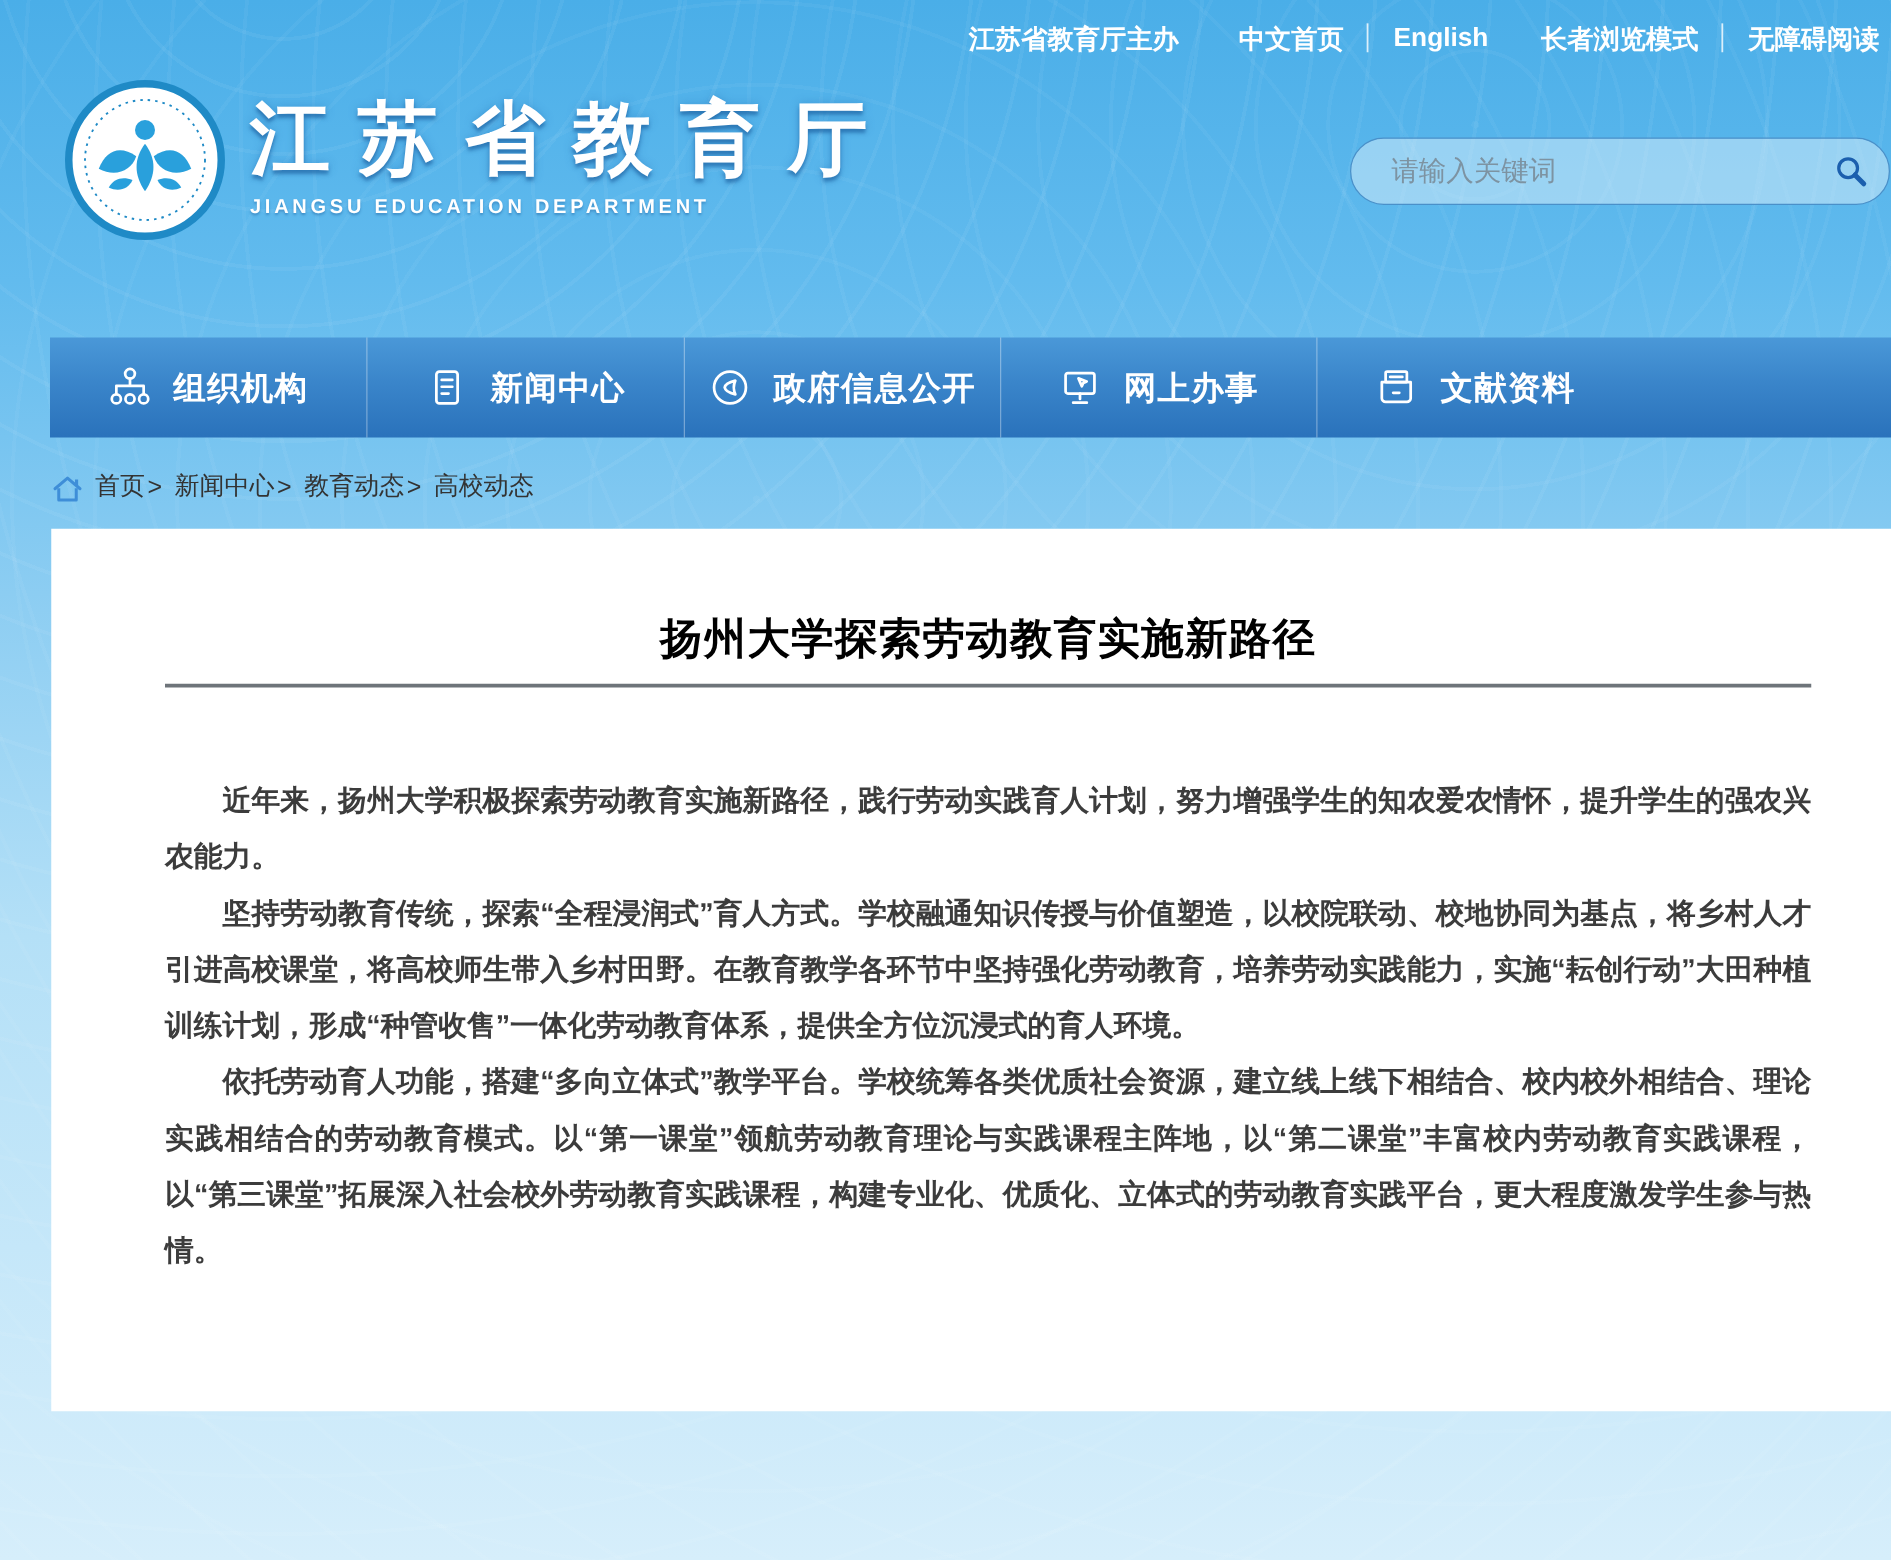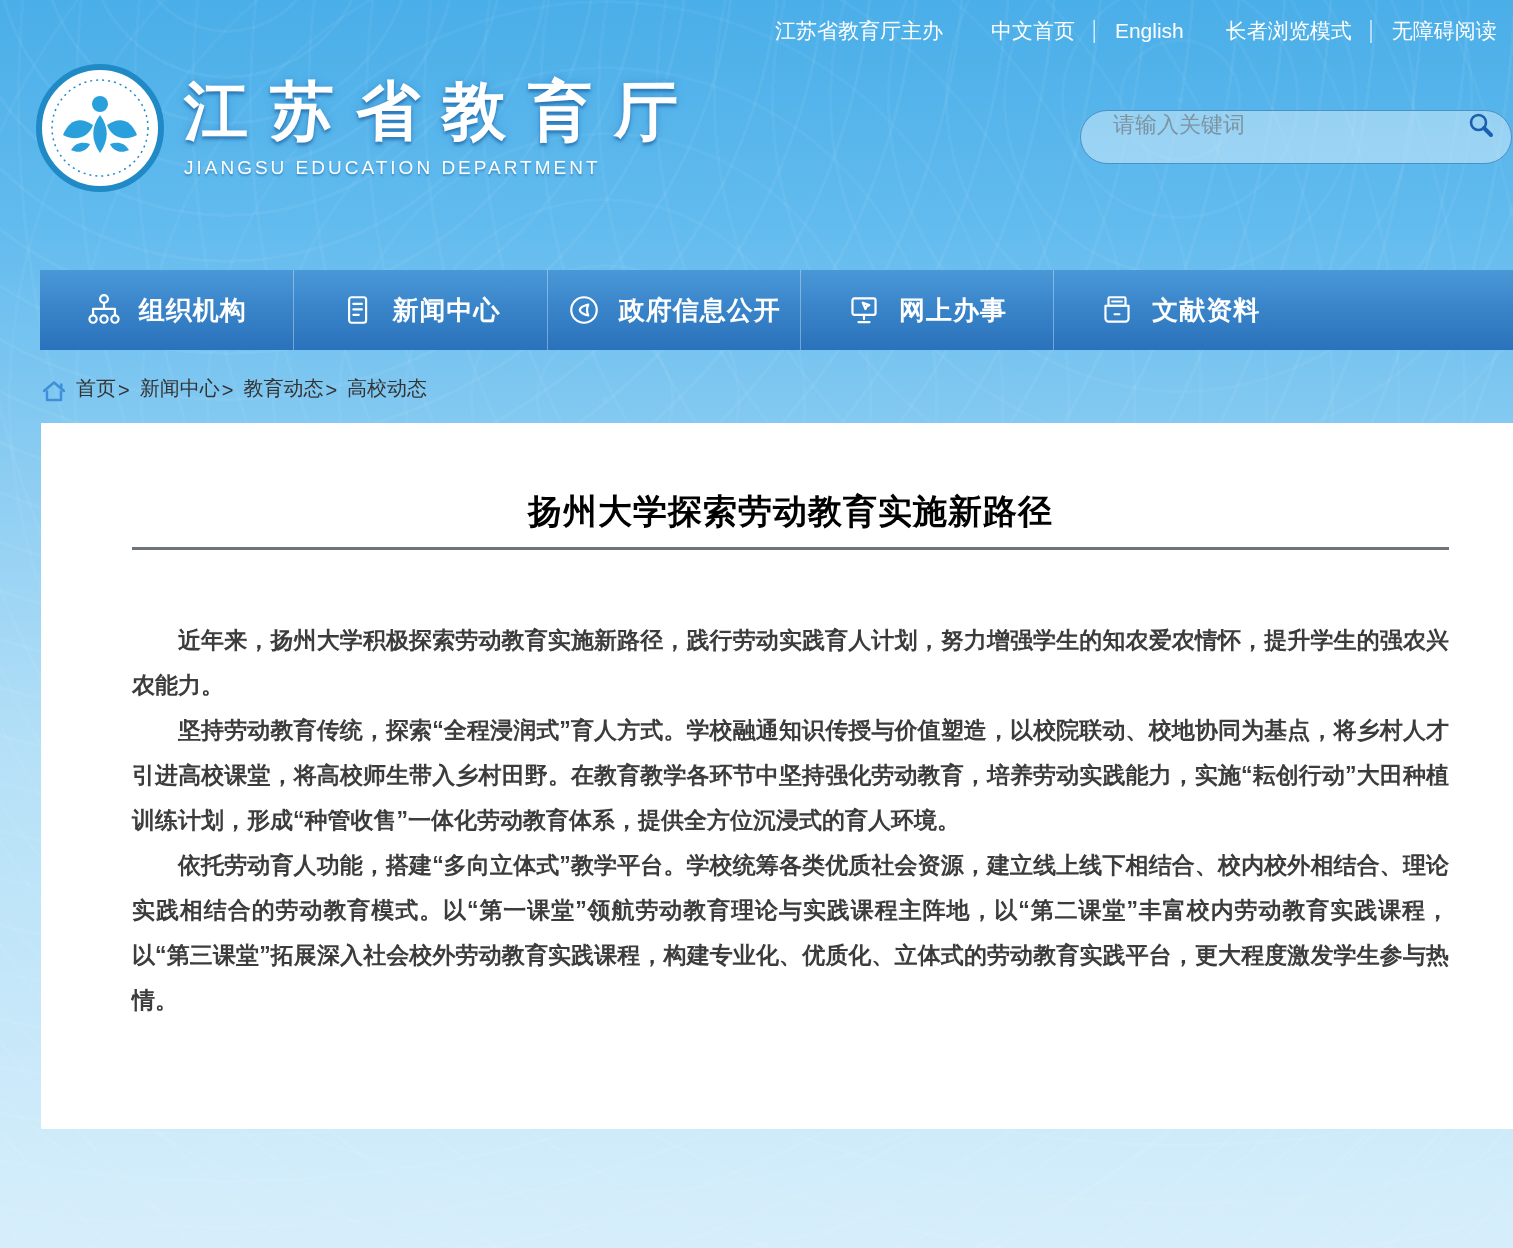--- a/index.html
+++ b/index.html
@@ -19,44 +19,44 @@
     background-image:
       repeating-radial-gradient(circle at 15% -5%, rgba(255,255,255,0.05) 0 3px, rgba(255,255,255,0) 3px 46px),
       repeating-radial-gradient(circle at 78% 8%, rgba(255,255,255,0.045) 0 3px, rgba(255,255,255,0) 3px 58px),
       repeating-radial-gradient(circle at 40% 32%, rgba(255,255,255,0.04) 0 3px, rgba(255,255,255,0) 3px 66px),
       linear-gradient(180deg, var(--page-top) 0%, #62bbee 18%, var(--page-mid) 38%, #b4e0f7 60%, var(--page-bottom) 100%);
   }
   
   .topbar{
     position:absolute;left:775px;top:16px;height:30px;
     display:flex;align-items:center;white-space:nowrap;
-    color:#ffffff;font-size:21px;
+    color:#ffffff;font-size:21px;font-weight:bold;
   }
   .topbar a{color:#ffffff;text-decoration:none;cursor:pointer;}
   .topbar .sep{color:rgba(255,255,255,0.8);font-size:19px;margin:0 14px;}
   .tb-sponsor{margin-right:48px;}
   .tb-english{margin-right:42px;}
   
-  .header{position:absolute;left:36px;top:64px;display:flex;align-items:flex-start;cursor:pointer;}
+  .header{position:absolute;left:52px;top:64px;display:flex;align-items:flex-start;cursor:pointer;}
   .emblem{width:128px;height:128px;display:block;}
   .site-names{margin-left:20px;margin-top:6px;}
   .site-name-cn{
     font-size:64px;font-weight:bold;letter-spacing:22px;color:#ffffff;line-height:1.3;
     text-shadow:0 3px 3px rgba(21,86,150,0.55), 0 0 8px rgba(40,120,190,0.45);
   }
   .site-name-en{
-    font-size:19px;letter-spacing:3px;color:#ffffff;margin-top:4px;font-weight:normal;
+    font-size:16px;letter-spacing:3px;color:#ffffff;margin-top:4px;font-weight:bold;
     text-shadow:0 2px 2px rgba(21,86,150,0.45);
   }
   
   .search{
     position:absolute;left:1080px;top:110px;width:432px;height:54px;
     border:1px solid #4a90c9;border-radius:28px;
     background:rgba(233,246,253,0.45);
-    display:flex;align-items:flex-start;padding:0 16px 0 30px;
+    display:flex;align-items:center;padding:0 16px 0 30px;
   }
   .search input{
     flex:1;border:none;outline:none;background:transparent;
     font-size:22px;color:#2c3e50;font-family:inherit;
   }
   .search input::placeholder{color:#7d93a2;opacity:1;}
   .search-btn{border:none;background:transparent;padding:0;cursor:pointer;display:flex;align-items:center;}
   
   .nav{
     position:absolute;left:40px;top:270px;width:1520px;height:80px;

